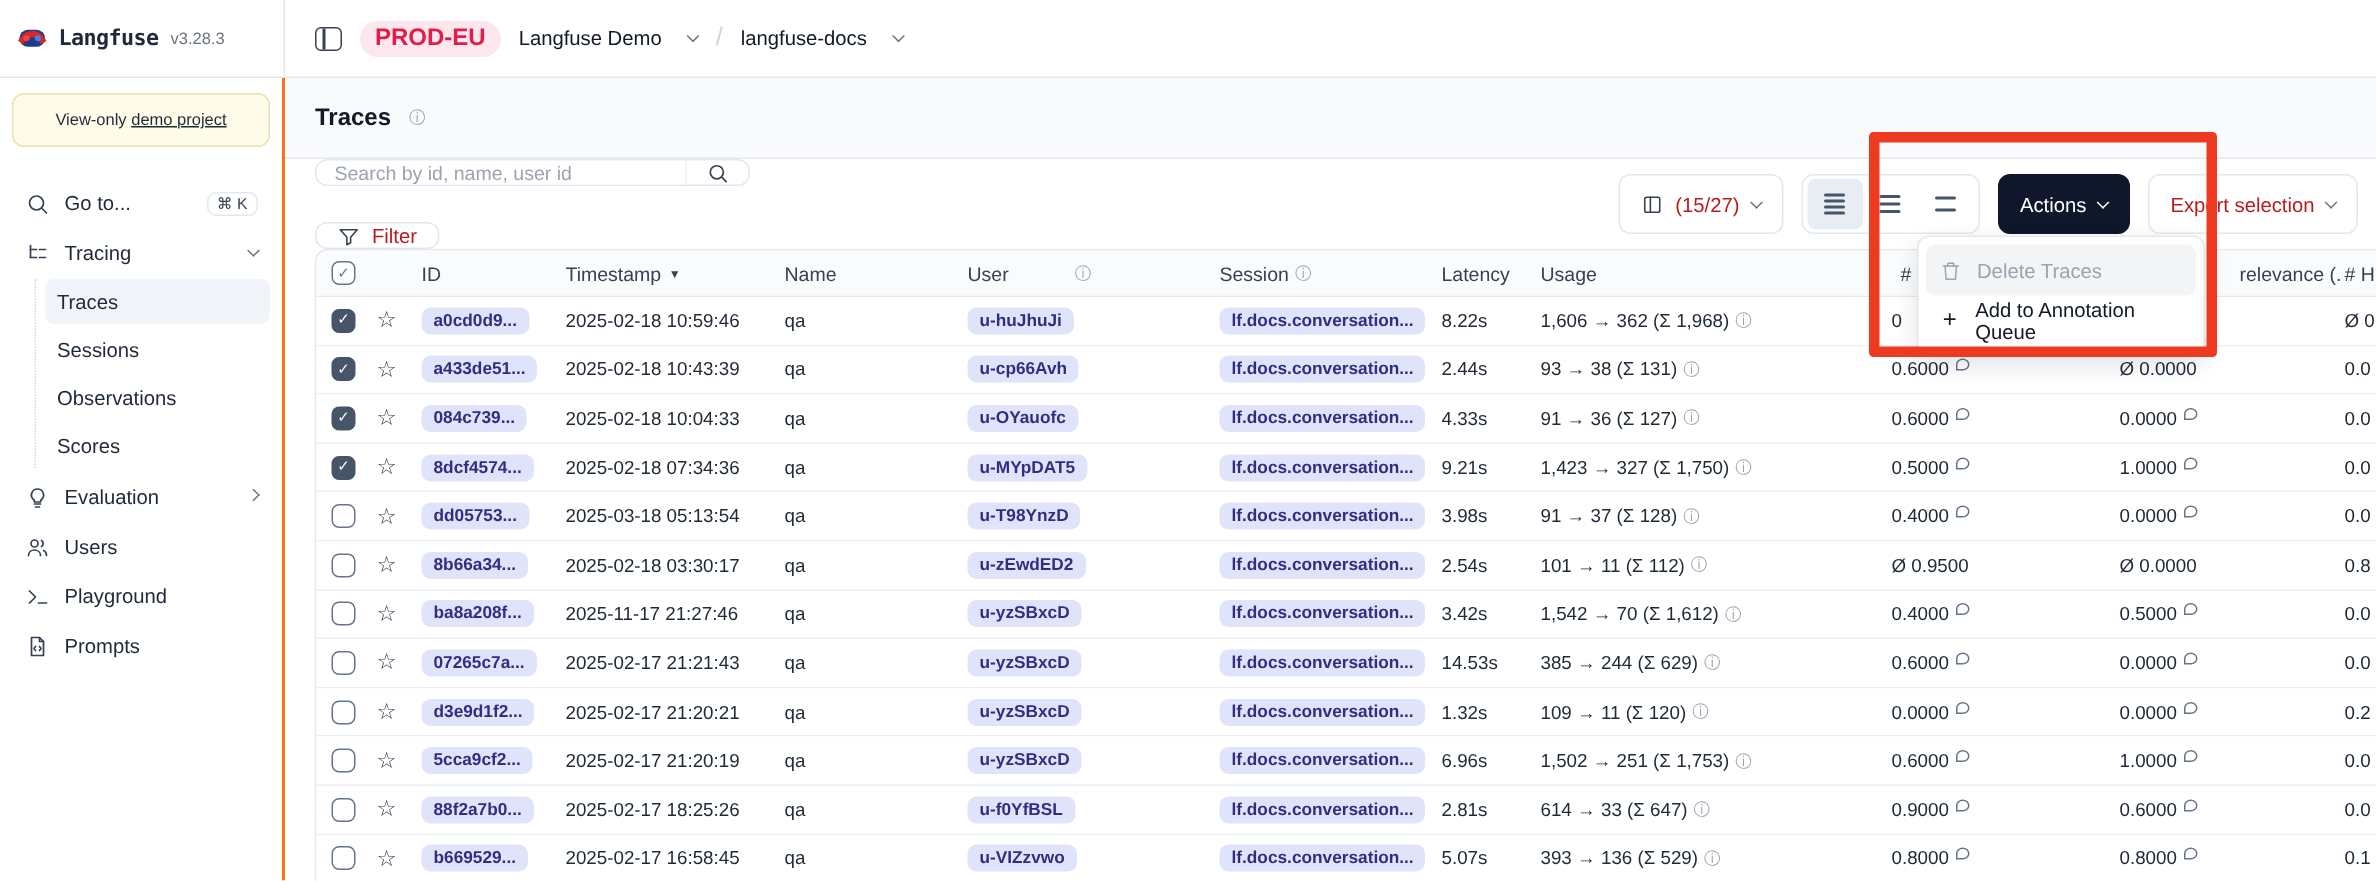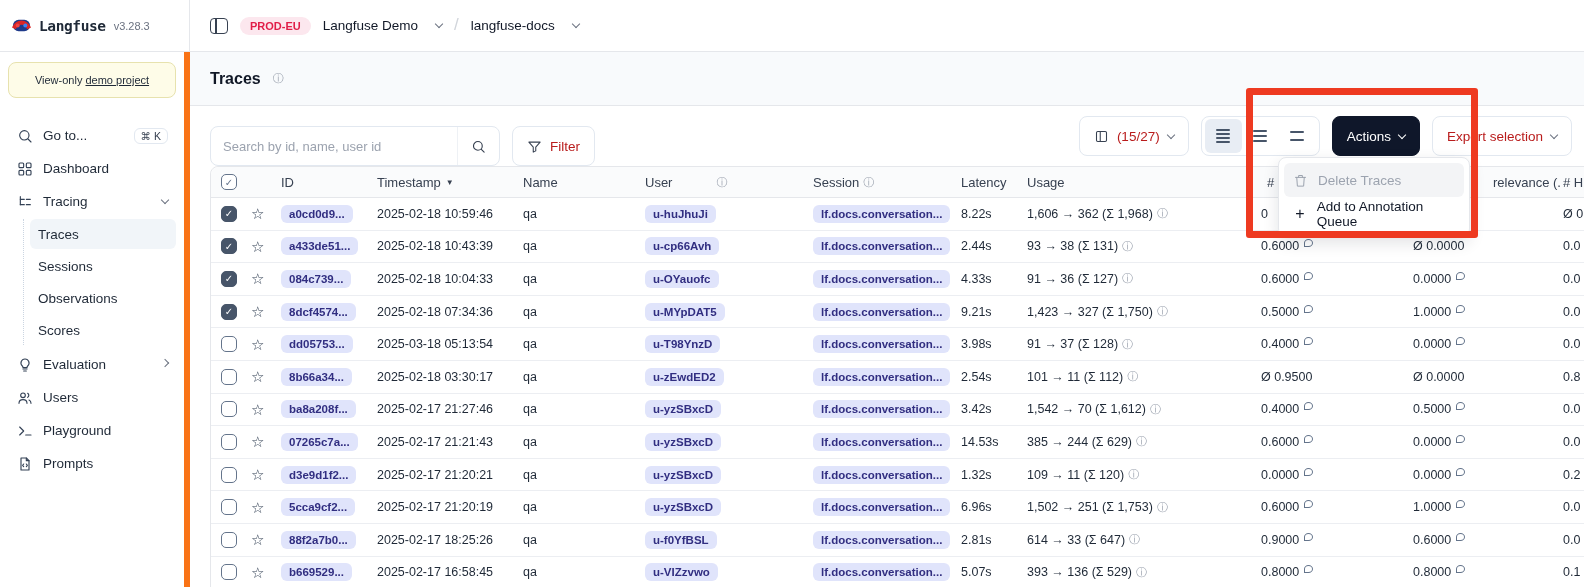--- a/index.html
+++ b/index.html
@@ -11,52 +11,52 @@
   .topbar { position:absolute; top:0; left:0; right:0; height:52px; background:#fff;
     border-bottom:1px solid #e5e7eb; display:flex; align-items:center; z-index:10; }
   .brand-zone { width:190px; height:100%; display:flex; align-items:center; gap:8px;
     padding:0 12px; border-right:1px solid #e5e7eb; flex:none; }
   .brand-name { font-family:"DejaVu Sans Mono",monospace; font-weight:bold; font-size:14.5px;
     letter-spacing:-0.4px; color:#1f2937; }
   .brand-ver { font-size:11px; color:#6b7280; }
   .nav-zone { display:flex; align-items:center; gap:12px; padding:0 20px; }
   .panel-icon { width:18px; height:16px; border:1.7px solid #374151; border-radius:4px; position:relative; }
   .panel-icon::after { content:""; position:absolute; left:4px; top:0; bottom:0; width:1.7px; background:#374151; }
-  .env-badge { background:#fce7ee; color:#e11d48; font-size:11px; font-weight:600;
+  .env-badge { background:#fce7ee; color:#e11d48; font-size:16px; font-weight:600;
     padding:3px 10px; border-radius:999px; }
   .crumb { display:flex; align-items:center; gap:18px; font-size:13.5px; font-weight:500; color:#111827; cursor:default; }
   .chev { width:6px; height:6px; border-right:1.6px solid #6b7280; border-bottom:1.6px solid #6b7280;
     transform:rotate(45deg); display:inline-block; margin-top:-3px; }
   .chev.right { transform:rotate(-45deg); }
   .slash { color:#d1d5db; font-size:17px; font-weight:300; transform:translateY(-1px); }
 
   
   .sidebar { position:absolute; top:52px; left:0; bottom:0; width:190px; background:#fff;
-    border-right:6px solid #f97316; padding:10px 8px; }
+    border-right:2px solid #f97316; padding:10px 8px; }
   .viewonly { background:#fefce8; border:1px solid #e7e2ae; border-radius:8px; padding:11px 8px;
     font-size:11px; text-align:center; color:#1f2937; margin-bottom:22px; }
   .viewonly a { color:#1f2937; text-decoration:underline; cursor:pointer; }
   .nav-item { display:flex; align-items:center; gap:10px; height:31px; padding:0 8px; border-radius:6px;
     font-size:13.5px; color:#1f2937; cursor:pointer; margin-bottom:2px; }
   .nav-item .ic { width:17px; height:17px; flex:none; display:flex; align-items:center; justify-content:center; color:#334155; }
   .nav-item .ic svg { width:16px; height:16px; stroke:#334155; fill:none; stroke-width:1.7; stroke-linecap:round; stroke-linejoin:round; }
   .nav-item .trail { margin-left:auto; color:#6b7280; }
   .kbd { margin-left:auto; border:1px solid #e2e8f0; border-radius:6px; padding:1px 6px;
     font-size:10.5px; color:#374151; background:#fff; }
   .subnav { margin:2px 0 4px 15px; border-left:1px dotted #cbd5e1; padding-left:6px; }
   .subnav .nav-item { height:30px; }
   .nav-item.active { background:#f1f5f9; }
 
   
   .main { position:absolute; top:52px; left:190px; right:0; bottom:0; background:#fff; }
   .title-bar { height:54px; background:#f8fafc; border-bottom:1px solid #e5e7eb;
     display:flex; align-items:center; gap:8px; padding:0 20px; }
   .title-bar h1 { font-size:16px; font-weight:600; color:#111827; }
   .info { color:#9ca3af; font-size:11px; margin-left:4px; }
-  .toolbar { height:60px; display:flex; align-items:flex-end; padding:0 20px; gap:12px; position:relative; }
+  .toolbar { height:60px; display:flex; align-items:flex-start; padding:0 20px; gap:24px; position:relative;flex-direction:column; }
   .search-box { width:290px; height:40px; border:1px solid #e2e8f0; border-radius:8px;
     display:flex; align-items:center; overflow:hidden; background:#fff; }
   .search-box input { flex:1; border:none; outline:none; padding:0 12px; font-size:13px;
     font-family:inherit; color:#111827; }
   .search-box input::placeholder { color:#9ca3af; }
   .search-btn { width:42px; height:100%; border-left:1px solid #eef1f5; display:flex;
     align-items:center; justify-content:center; cursor:pointer; }
   .btn { height:40px; border:1px solid #e2e8f0; border-radius:8px; background:#fff; display:flex;
     align-items:center; gap:8px; padding:0 14px; font-size:13.5px; font-weight:500; color:#b91c1c; cursor:pointer; }
   .btn svg { width:15px; height:15px; stroke:#374151; fill:none; stroke-width:1.7; stroke-linecap:round; stroke-linejoin:round; }
@@ -146,31 +146,20 @@
     <span class="ic">
         <svg viewBox="0 0 24 24">
           <circle cx="11" cy="11" r="7"></circle>
           <path d="M21 21l-4.5-4.5"></path>
         </svg>
       </span>
     <span>Go to...</span>
     <span class="kbd">⌘ K</span>
   </div>
 
-  <div class="nav-item">
-    <span class="ic">
-        <svg viewBox="0 0 24 24">
-          <rect x="3" y="3" width="7" height="7" rx="1.5"></rect>
-          <rect x="14" y="3" width="7" height="7" rx="1.5"></rect>
-          <rect x="3" y="14" width="7" height="7" rx="1.5"></rect>
-          <rect x="14" y="14" width="7" height="7" rx="1.5"></rect>
-        </svg>
-      </span>
-    <span>Dashboard</span>
-  </div>
 
   <div class="nav-item">
     <span class="ic">
         <svg viewBox="0 0 24 24">
           <path d="M5 4v12"></path>
           <path d="M5 8h6"></path>
           <path d="M5 16h6"></path>
           <path d="M14 8h6"></path>
           <path d="M14 16h6"></path>
         </svg>
@@ -503,21 +492,21 @@
         <div class="trow">
           <div class="cell c-cb">
             <span class="cb "></span>
           </div>
           <div class="cell c-star">
             <span class="star">☆</span>
           </div>
           <div class="cell c-id">
             <span class="chip">ba8a208f...</span>
           </div>
-          <div class="cell c-ts">2025-02-17 21:27:46</div>
+          <div class="cell c-ts">2025-11-17 21:27:46</div>
           <div class="cell c-name">qa</div>
           <div class="cell c-user">
             <span class="chip">u-yzSBxcD</span>
           </div>
           <div class="cell c-session">
             <span class="chip">lf.docs.conversation...</span>
           </div>
           <div class="cell c-lat">3.42s</div>
           <div class="cell c-usage">1,542 → 70 (Σ 1,612)<span class="info">ⓘ</span></div>
           <div class="cell c-sa">0.4000<span class="bubble"></span></div>

